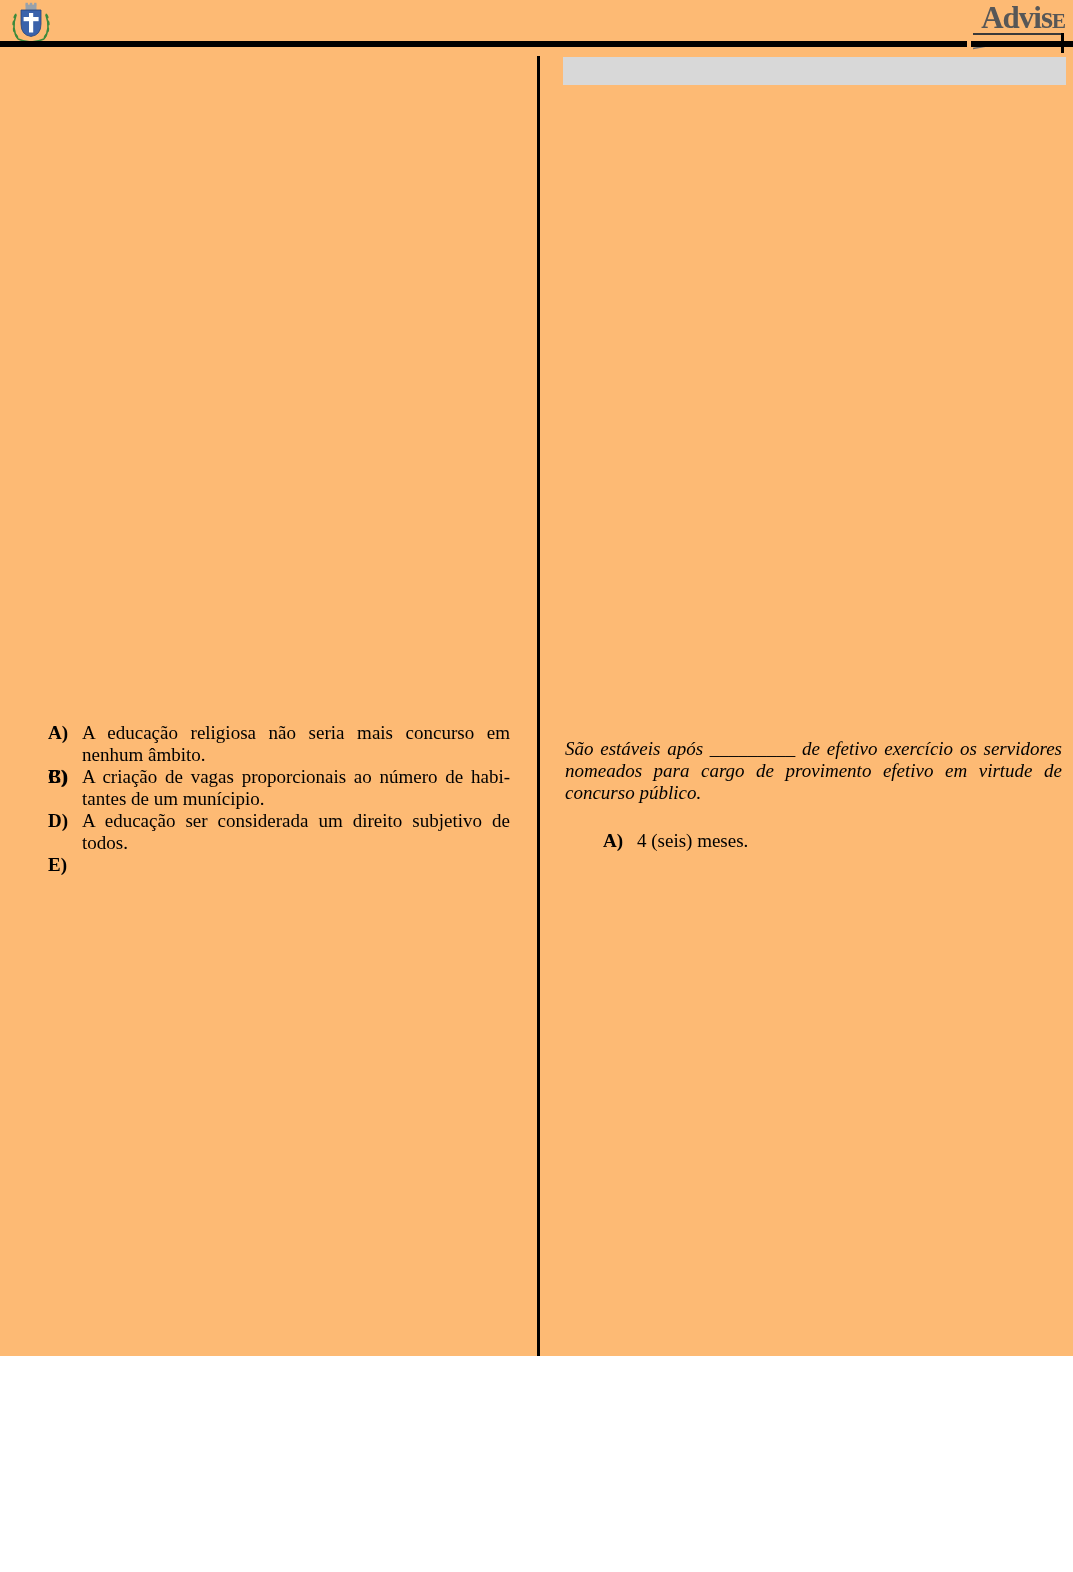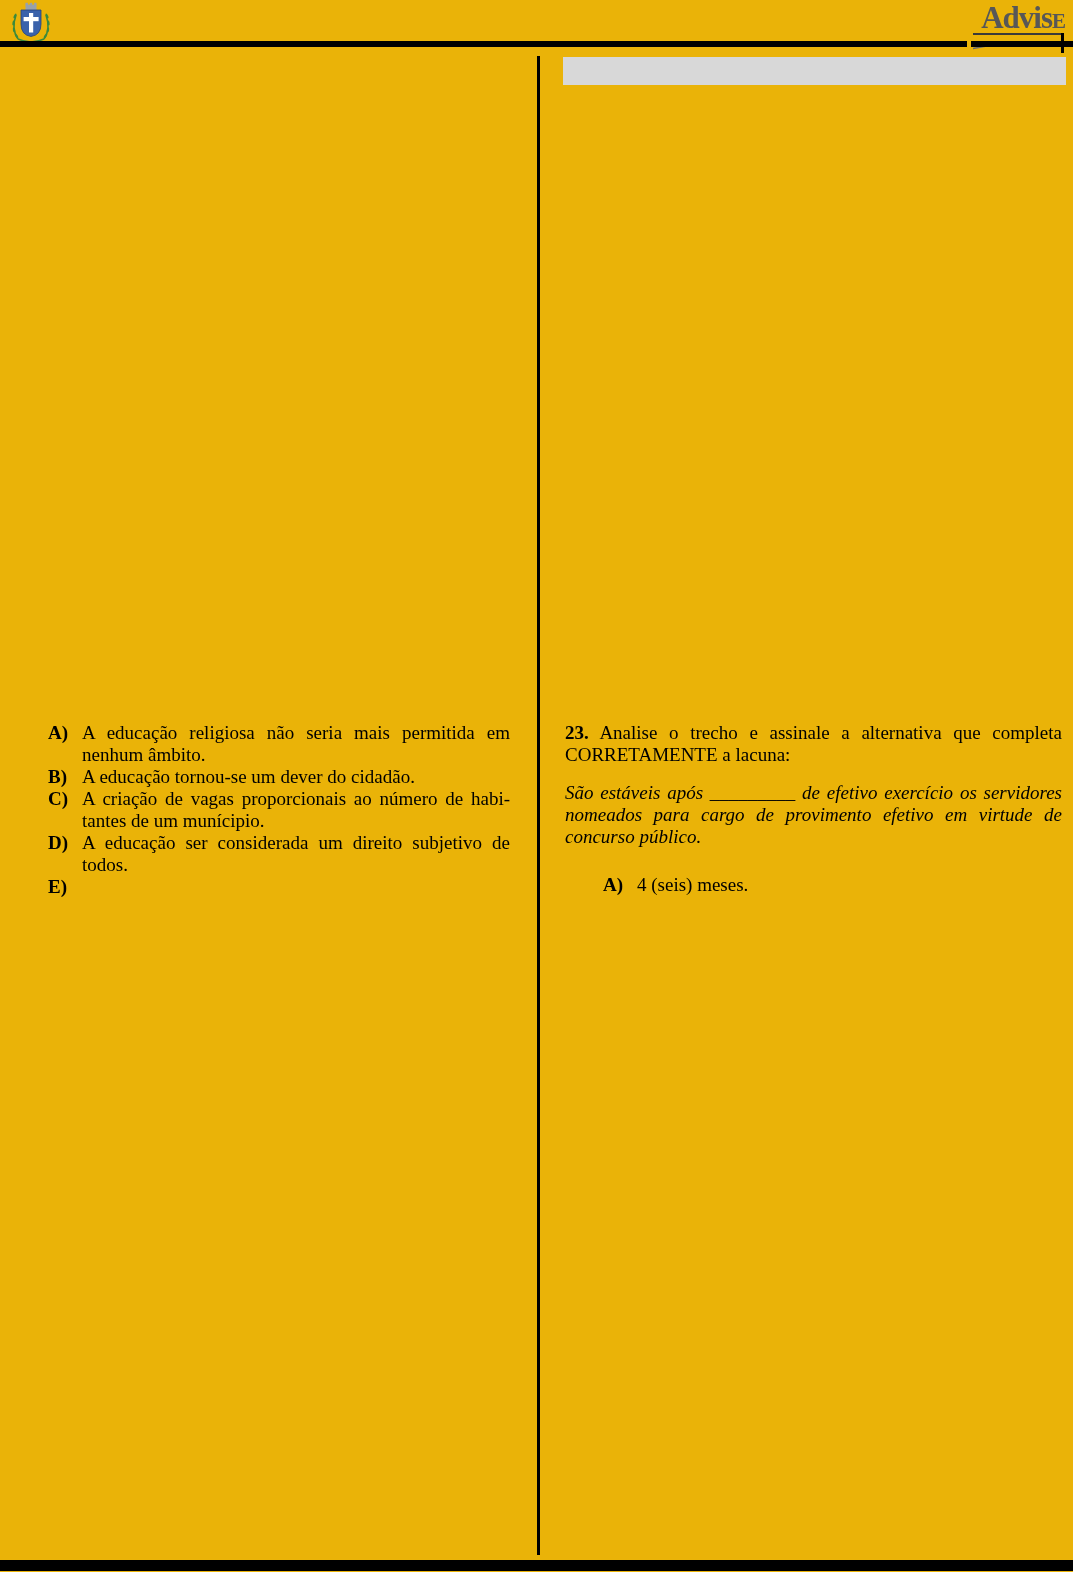--- a/index.html
+++ b/index.html
@@ -1,19 +1,19 @@
 <!DOCTYPE html>
 <html><head>
 <meta charset="utf-8">
 <style>
   html,body{margin:0;padding:0;background:#ffffff;}
   .page{
     position:relative;
-    width:1073px;height:1572px;
-    background:#eab308;
+    width:1073px;height:1356px;
+    background:#fdba74;
     font-family:"Liberation Serif",serif;
     color:#000;
     overflow:hidden;
   }
   
   .crest{position:absolute;left:8px;top:2px;width:46px;height:42px;}
   .brand{position:absolute;left:971px;top:3px;width:94px;height:40px;}
   .brand-text{
     font-family:"Liberation Serif",serif;
     font-weight:bold;color:#575757;
@@ -100,44 +100,39 @@
   <div class="rule-right"></div>
   <div class="edge-tick"></div>
 
   <div class="divider"></div>
   <div class="gray-bar" style="background: rgb(216, 216, 216);"></div>
   <div class="bottom-bar"></div>
 
   <div class="col-left">
     <div class="opt">
       <span class="lbl">A)</span>
-      <span>A educação religiosa não seria mais permitida em nenhum âmbito.</span>
+      <span>A educação religiosa não seria mais concurso em nenhum âmbito.</span>
     </div>
     <div class="opt">
       <span class="lbl">B)</span>
-      <span>A educação tornou-se um dever do cidadão.</span>
     </div>
     <div class="opt">
       <span class="lbl">C)</span>
       <span>A criação de vagas proporcionais ao número de habi-tantes de um munícipio.</span>
     </div>
     <div class="opt">
       <span class="lbl">D)</span>
       <span>A educação ser considerada um direito subjetivo de todos.</span>
     </div>
     <div class="opt">
       <span class="lbl">E)</span>
     </div>
   </div>
 
   <div class="col-right">
-    <div class="question">
-      <span class="num">23.</span>
-      <span>Analise o trecho e assinale a alternativa que completa CORRETAMENTE a lacuna:</span>
-    </div>
     <div class="quote">São estáveis após _________ de efetivo exercício os servidores nomeados para cargo de provimento efetivo em virtude de concurso público.</div>
     <div class="opt-r">
       <span class="lbl">A)</span>
       <span>4 (seis) meses.</span>
     </div>
   </div>
 
 </div>
 
 </body></html>

